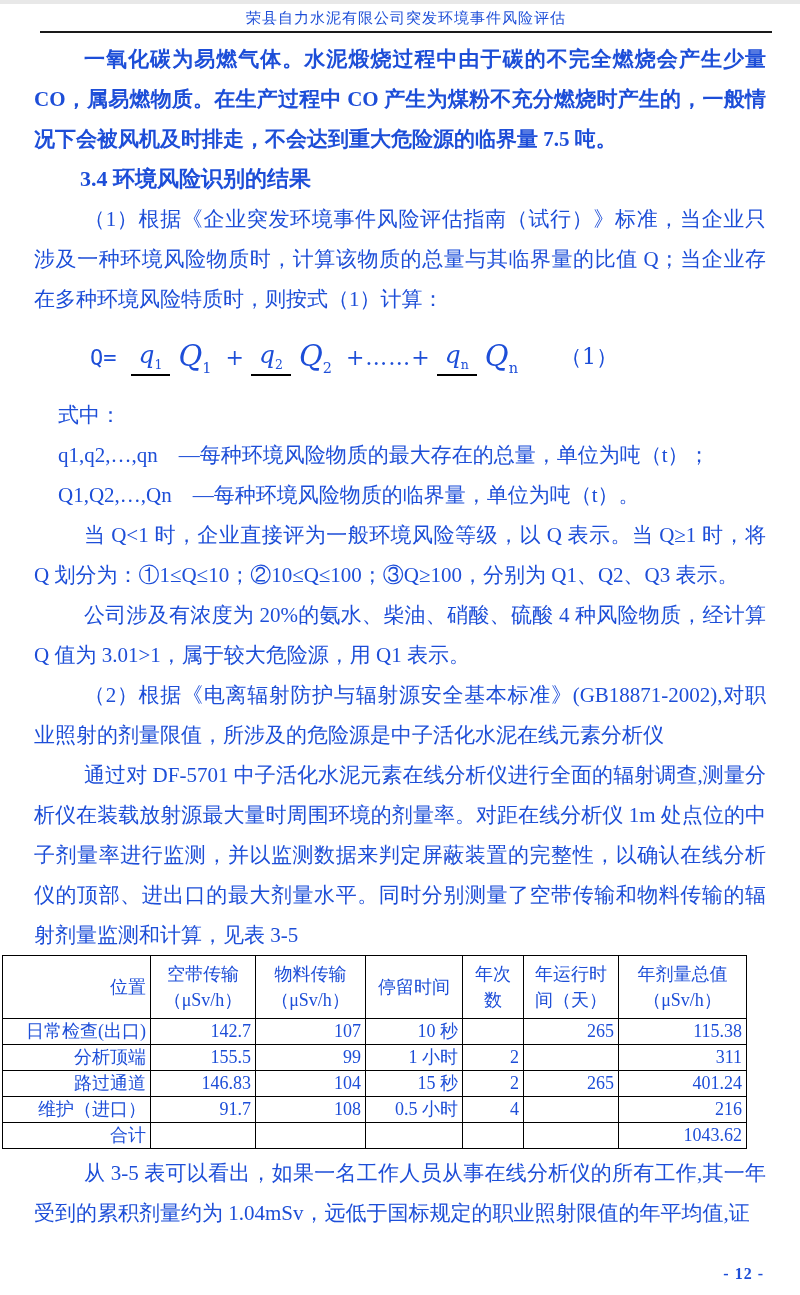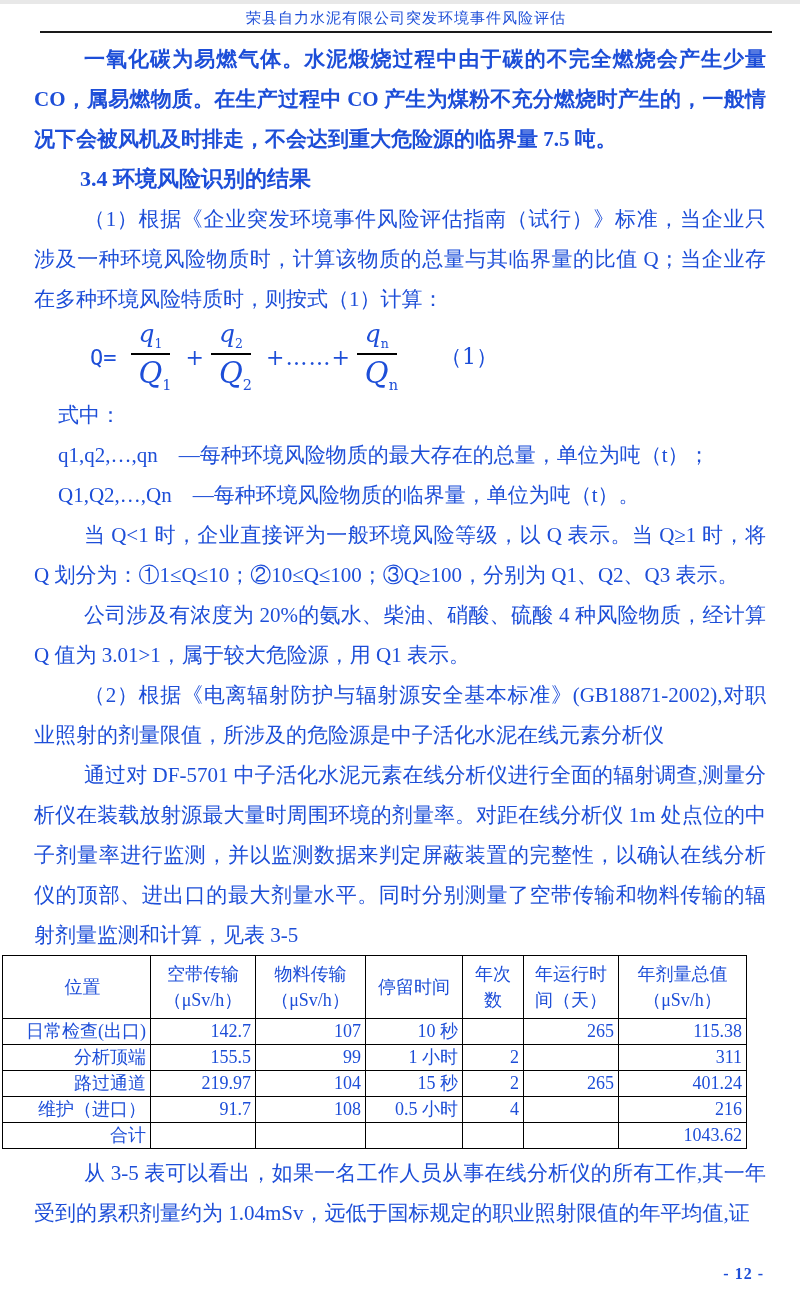--- a/index.html
+++ b/index.html
@@ -42,21 +42,21 @@
   }
   
   .formula-row {
     display:flex;
     align-items:center;
     margin:2px 34px 2px 90px;
     height:72px;
     font-family:"DejaVu Serif",serif;
   }
   .formula-lhs { font-size:22px; margin-right:10px; font-family:"DejaVu Sans Mono",monospace; }
-  .frac { display:inline-flex; flex-direction:column; align-items:flex-start; margin:0 4px; }
+  .frac { display:inline-flex; flex-direction:row; align-items:flex-end; margin:0 4px; }
   .frac .num { font-style:italic; font-size:25px; line-height:1.05; padding:0 8px 3px 8px; border-bottom:2px solid #000; }
   .frac .den { font-style:italic; font-size:29px; line-height:1.1; padding:3px 8px 0 8px; }
   .frac sub { font-style:normal; font-size:0.5em; }
   .f-plus { font-size:22px; margin:0 2px; letter-spacing:1px; }
   .f-label { font-size:22px; margin-left:30px; }
   
   .caption {
     margin:4px 34px 6px 34px;
     text-align:center;
     font-size:21px;
@@ -71,21 +71,21 @@
   }
   table.dose th, table.dose td {
     border:1px solid #000;
     padding:1px 4px;
     text-align:center;
     font-weight:normal;
     overflow:hidden;
   }
   table.dose th { height:60px; line-height:26px; }
   table.dose td { height:23px; line-height:23px;text-align:right; }
-  table.dose th.left, table.dose td.left { text-align:center; padding-left:16px; }
+  table.dose th.left, table.dose td.left { text-align:right; padding-left:16px; }
   .footer-pagenum {
     position:absolute;
     right:36px; bottom:16px;
     font-size:16px;
     letter-spacing:1px;
     font-weight:bold;
   }
 </style>
 </head>
 <body>
@@ -164,21 +164,21 @@
         <td>分析顶端</td>
         <td>155.5</td>
         <td>99</td>
         <td>1 小时</td>
         <td>2</td>
         <td></td>
         <td>311</td>
       </tr>
       <tr>
         <td>路过通道</td>
-        <td>219.97</td>
+        <td>146.83</td>
         <td>104</td>
         <td>15 秒</td>
         <td>2</td>
         <td>265</td>
         <td>401.24</td>
       </tr>
       <tr>
         <td>维护（进口）</td>
         <td>91.7</td>
         <td>108</td>

